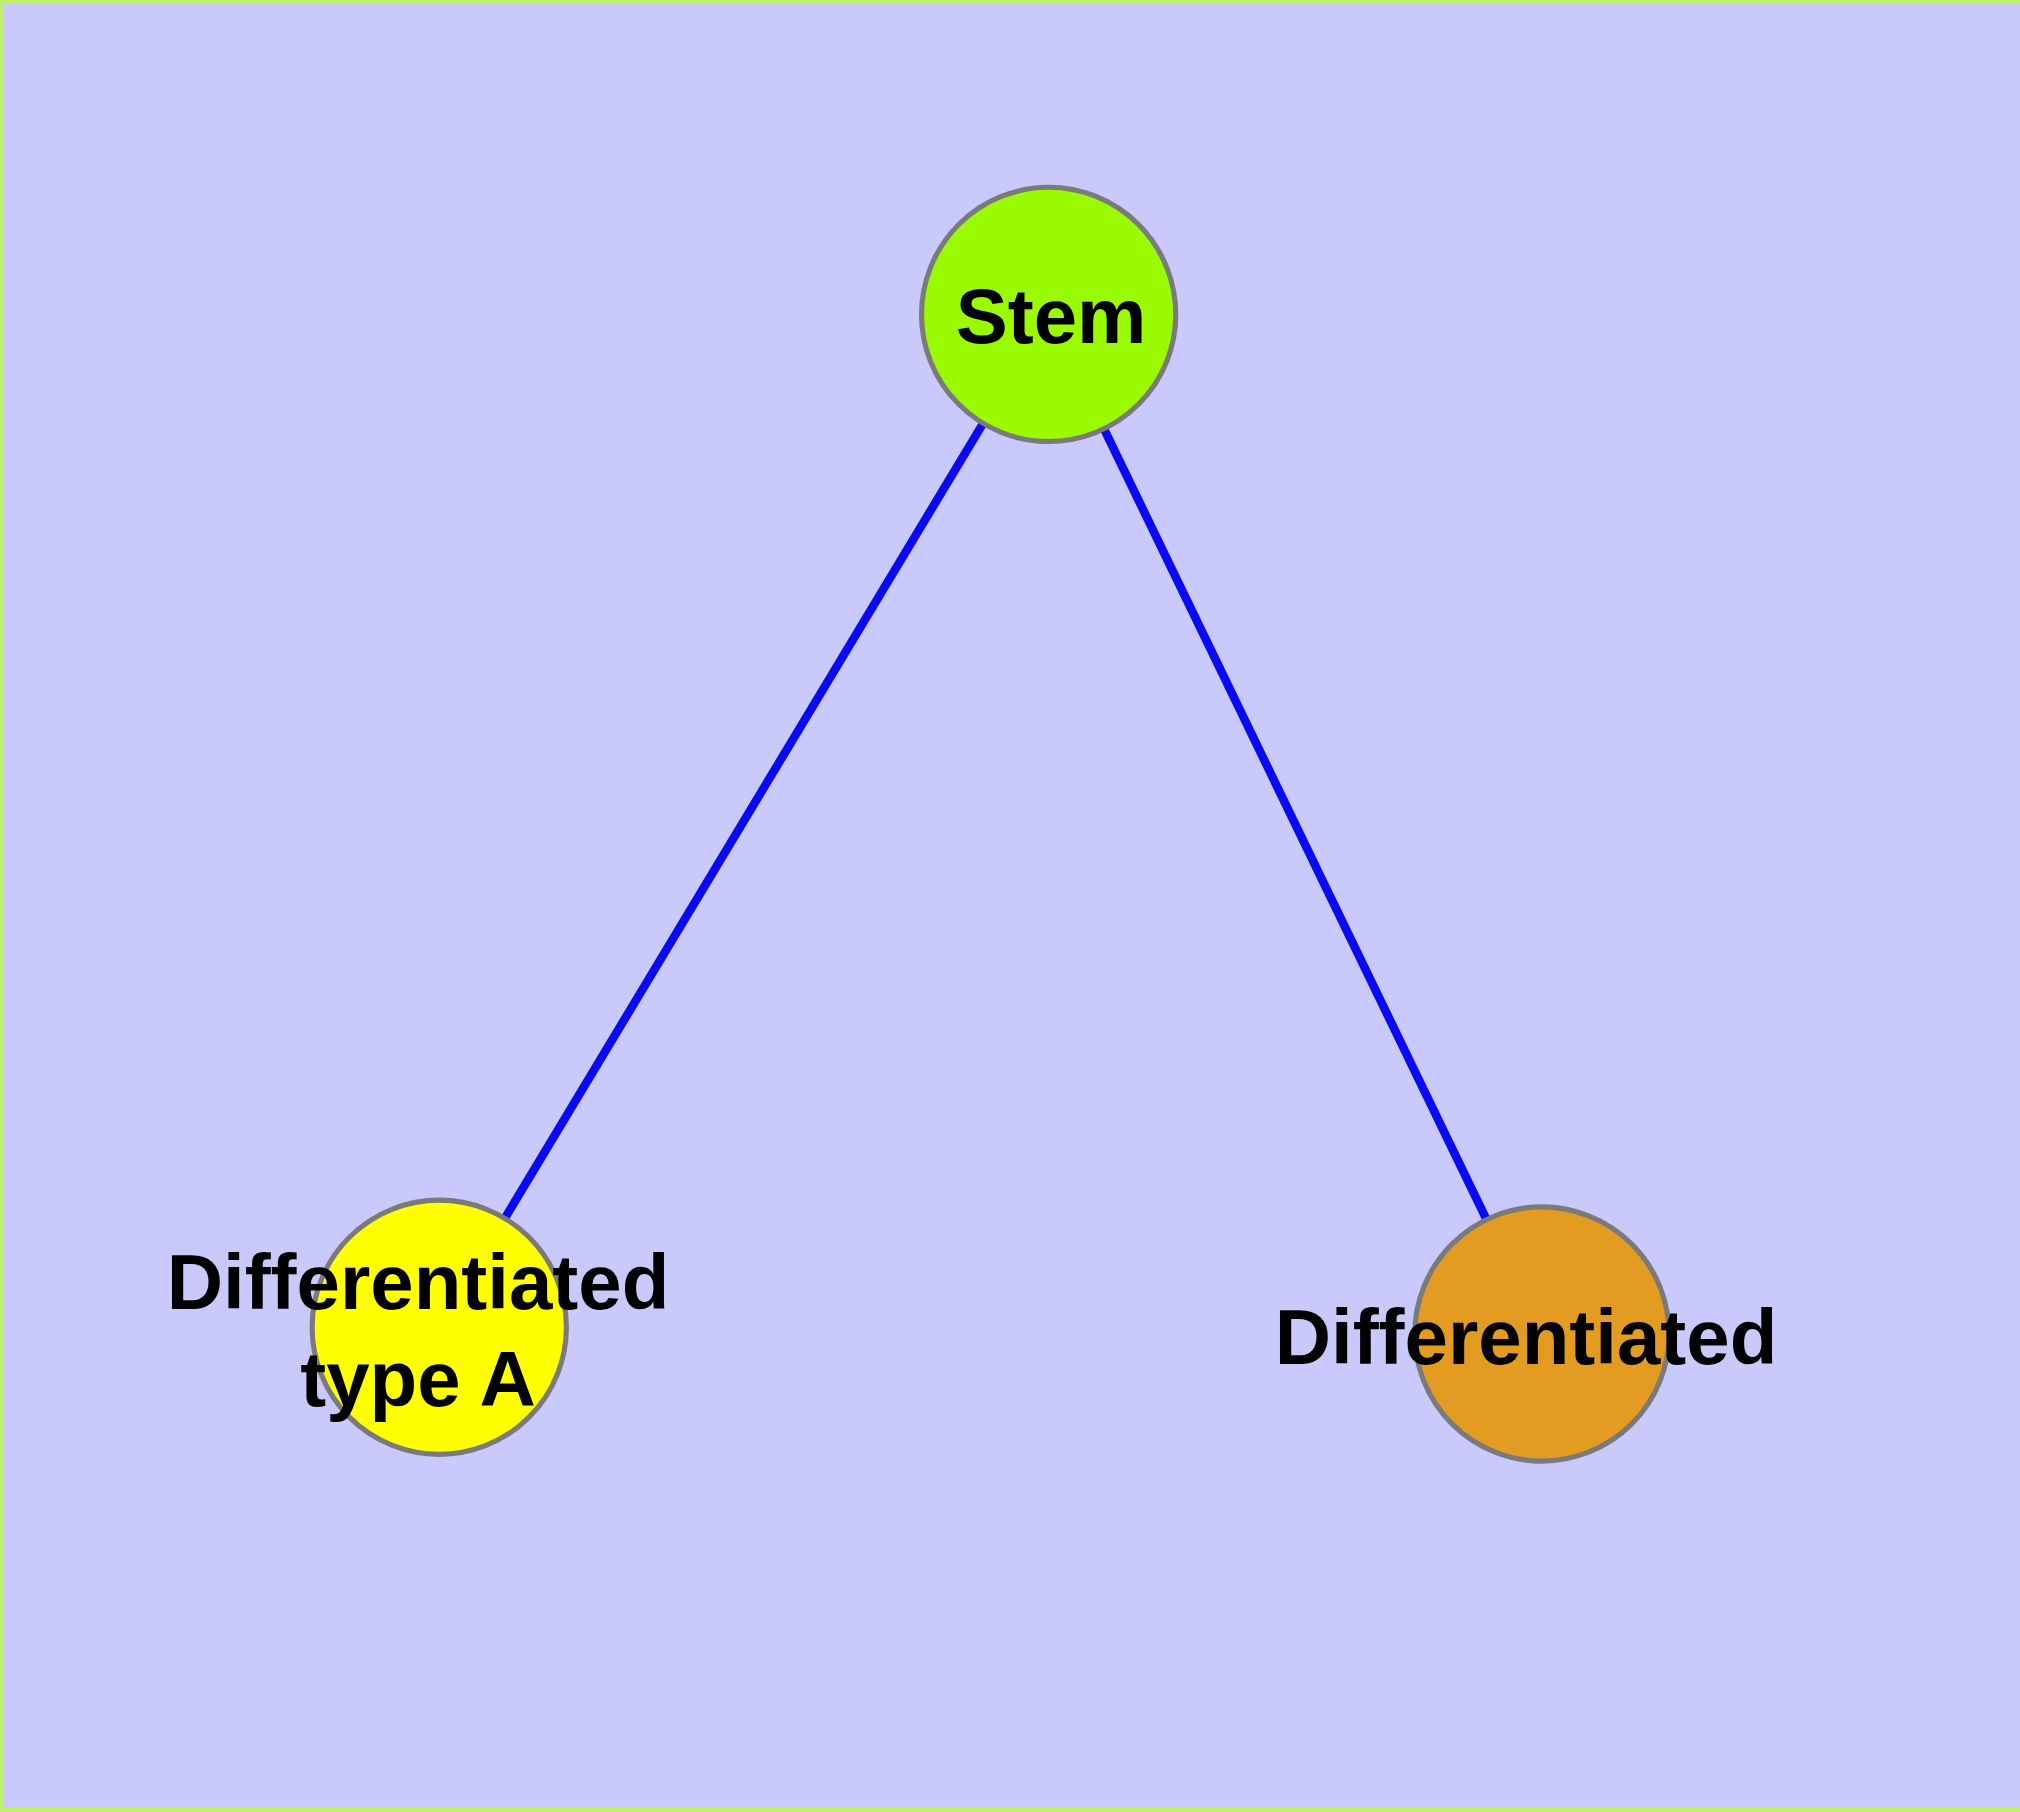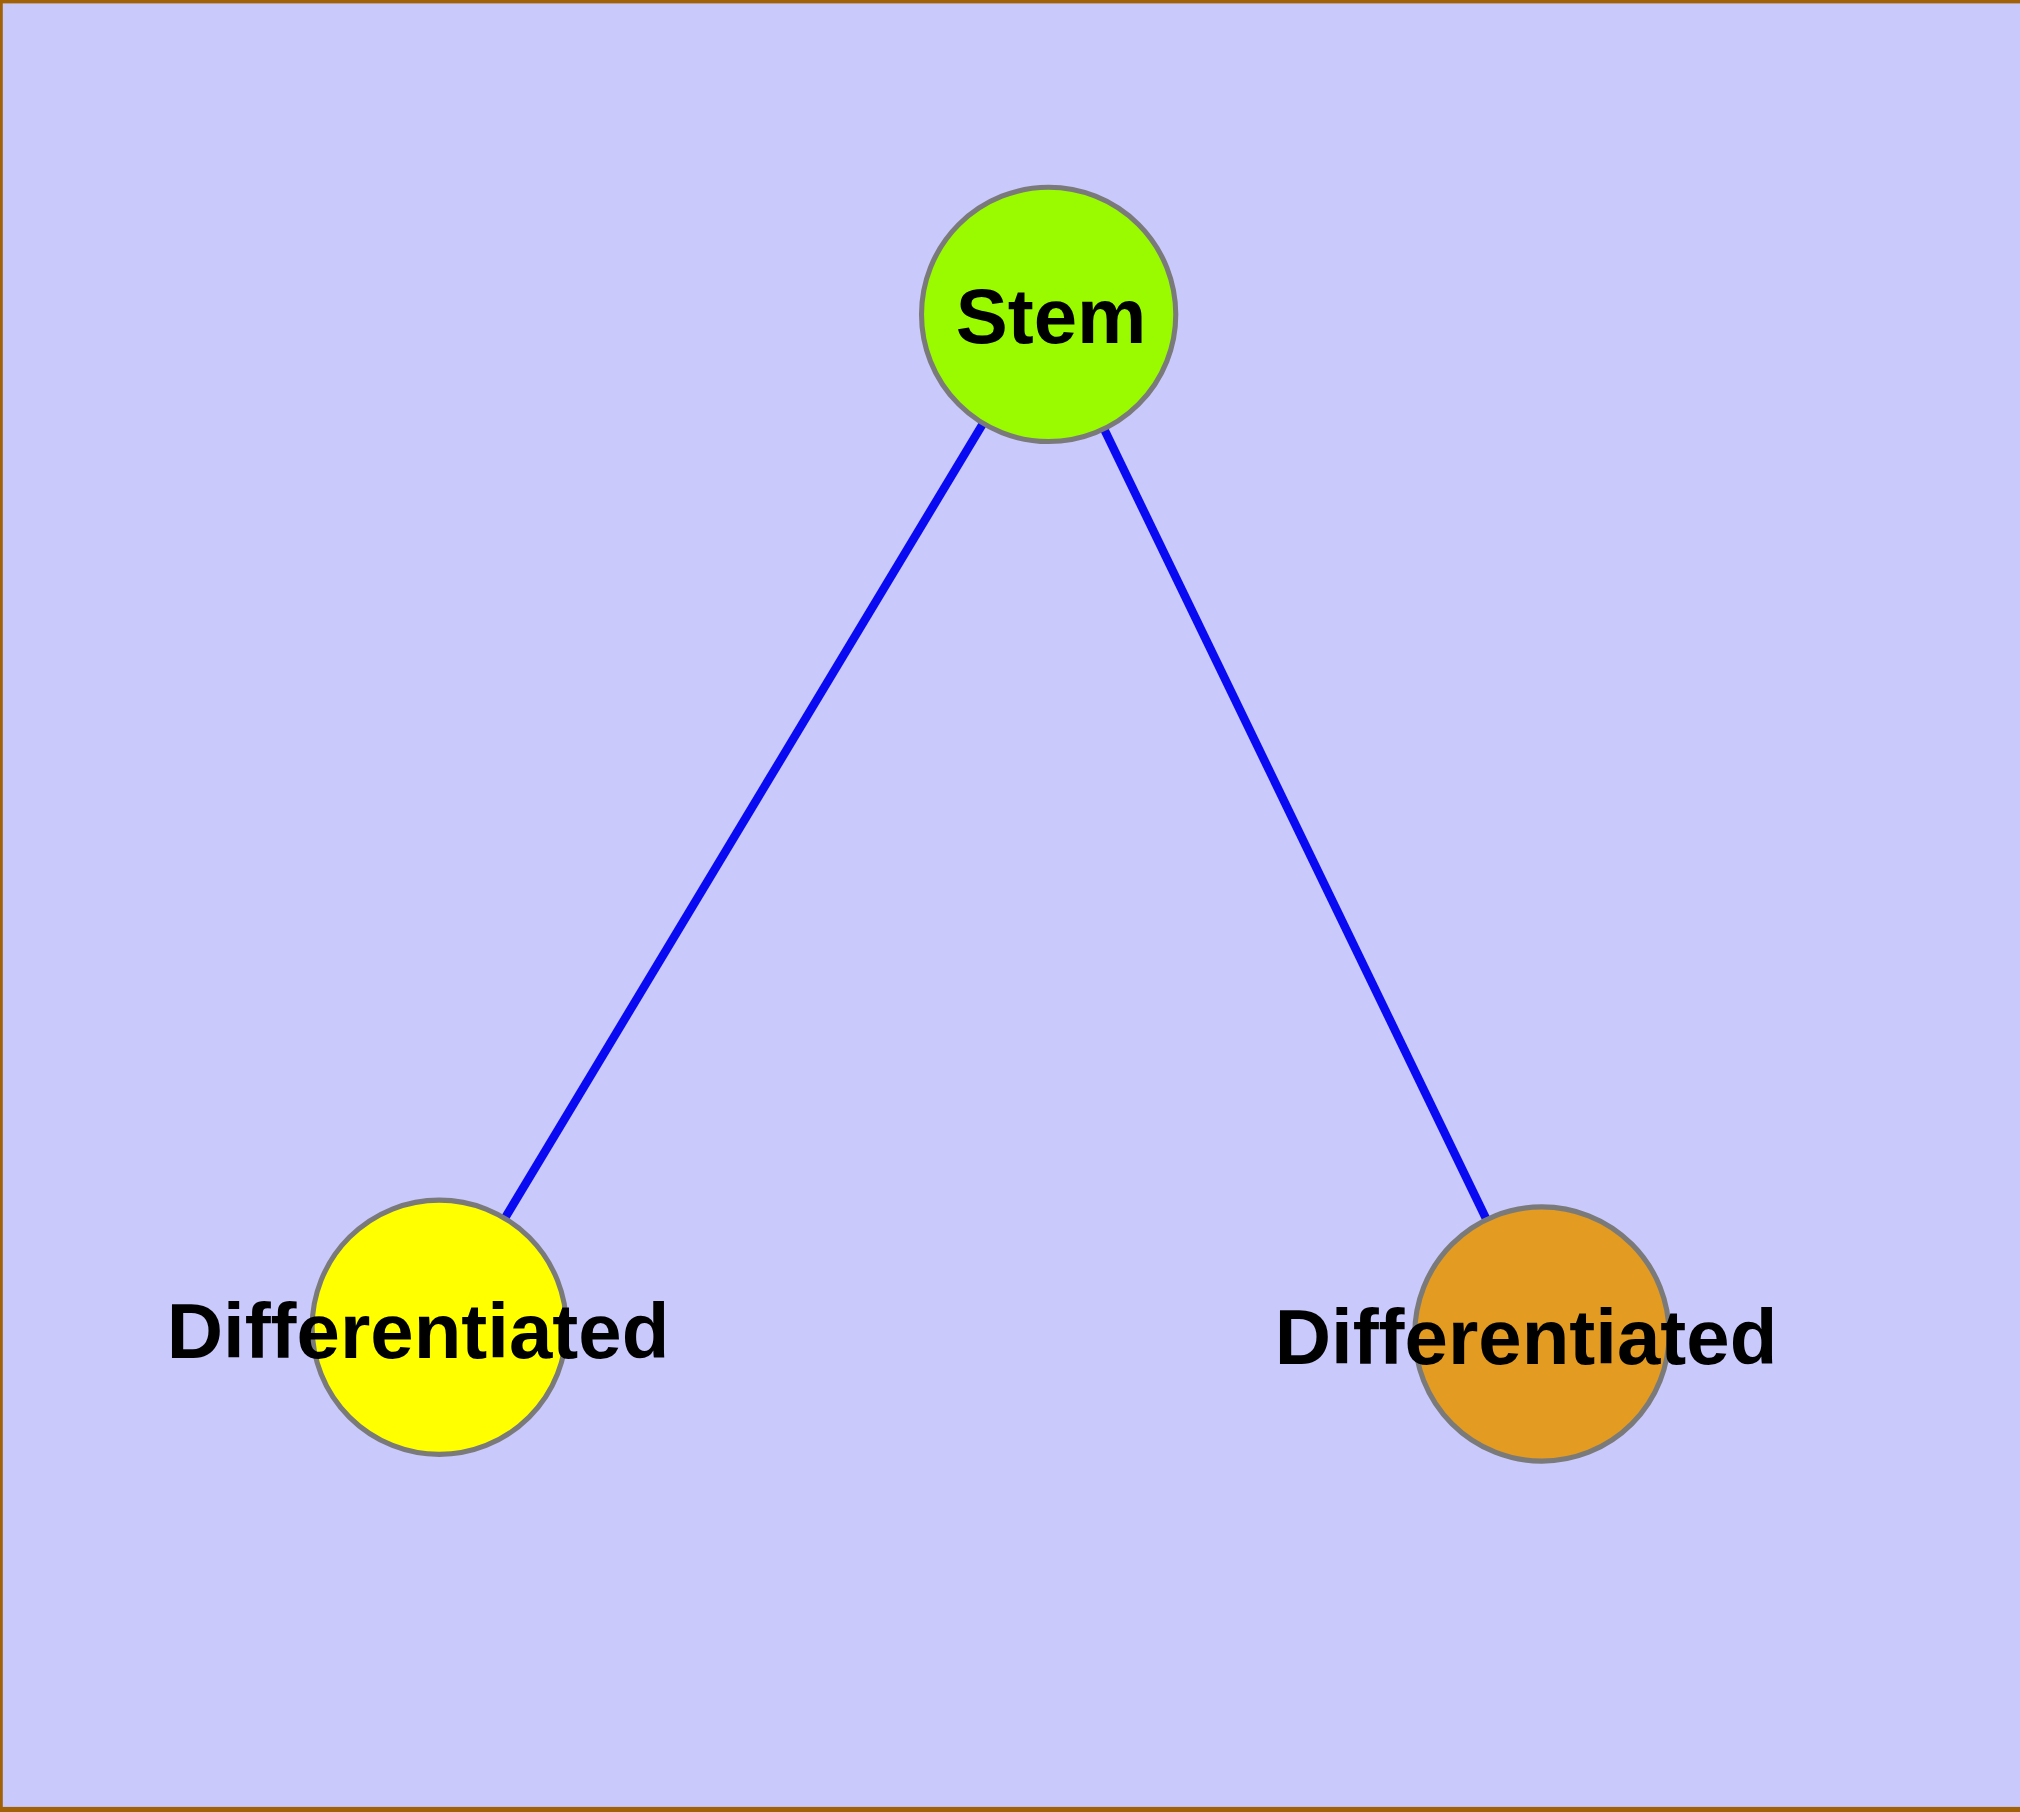--- a/index.html
+++ b/index.html
@@ -4,21 +4,21 @@
 <style>
   html, body {
     margin: 0;
     padding: 0;
     background: #ffffff;
   }
   .stage {
     position: relative;
     width: 2021px;
     height: 1812px;
-    background: #a16207;
+    background: #bef264;
     overflow: hidden;
     font-family: "Liberation Sans", sans-serif;
   }
   .graph-svg {
     position: absolute;
     left: 0;
     top: 0;
     width: 2021px;
     height: 1812px;
     display: block;
@@ -59,20 +59,21 @@
     <circle class="node-circle" cx="518" cy="1566" r="150" fill="#ffff00"></circle>
     <circle class="node-circle" cx="1819" cy="1574" r="150" fill="#e39b21"></circle>
   </svg>
 
   <div class="node-label" style="left:1051px; top:316px;">
     <span>Stem</span>
   </div>
 
   <div class="node-label" style="left:418px; top:1331px;">
     <div>Differentiated</div>
+    <div>type A</div>
   </div>
 
   <div class="node-label" style="left:1526px; top:1337px;">
     <div>Differentiated</div>
   </div>
 
 </div>
 
 
 </body></html>

